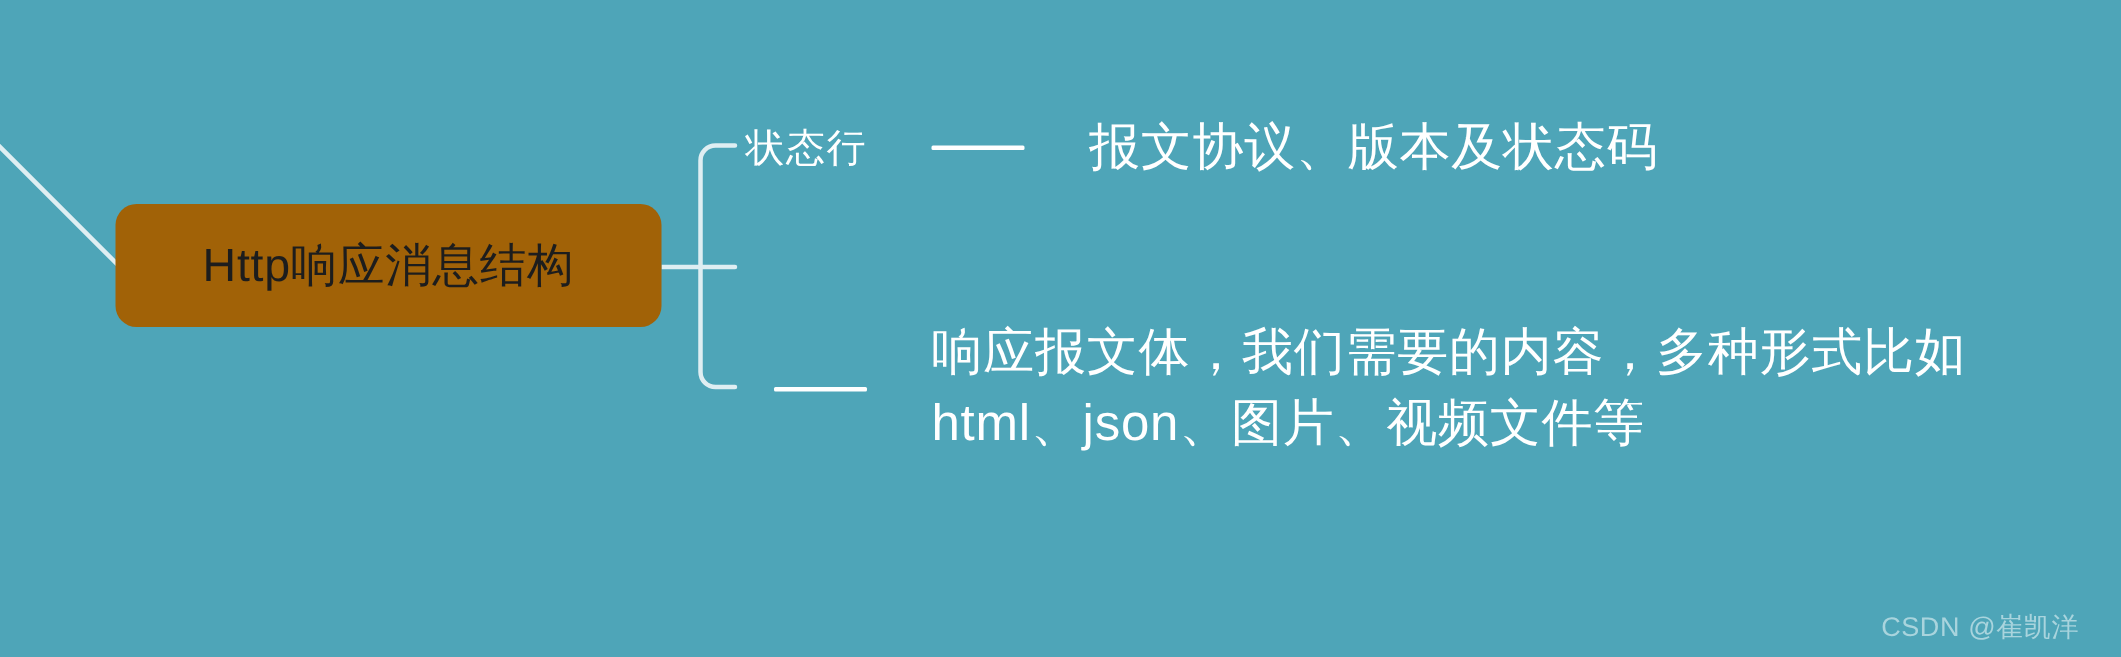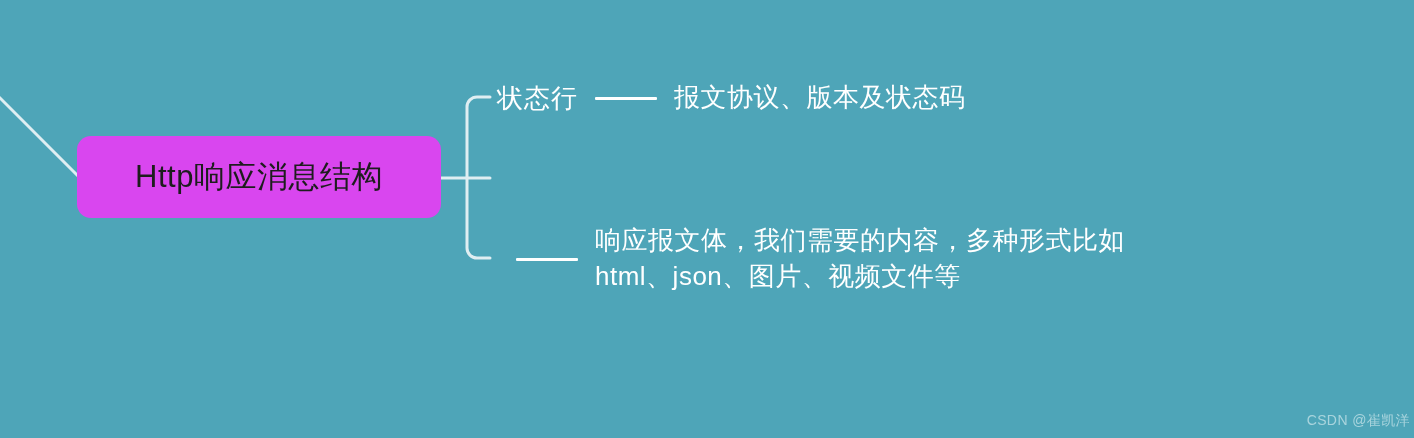--- a/index.html
+++ b/index.html
@@ -26,56 +26,57 @@
     width: 1414px;
     height: 438px;
     pointer-events: none;
   }
   .root-node {
     position: absolute;
     left: 77px;
     top: 136px;
     width: 364px;
     height: 82px;
-    background: #d946ef;
+    background: #a16207;
     border-radius: 14px;
     display: flex;
     align-items: center;
     justify-content: center;
     box-sizing: border-box;
   }
   .root-node-label {
     color: #1d1d1d;
     font-size: 31px;
     letter-spacing: 0.5px;
     white-space: nowrap;
   }
   .branch {
     position: absolute;
     display: flex;
     align-items: center;
     white-space: nowrap;
     color: #ffffff;
+    gap: 26px;
   }
   .branch-label {
     font-size: 26px;
     color: #ffffff;
     letter-spacing: 1px;
   }
   .branch-dash {
     display: inline-block;
     width: 62px;
     height: 3px;
     background: #ffffff;
     margin: 0 17px;
     flex: none;
     border-radius: 1px;
   }
   .branch-desc {
-    font-size: 26px;
+    font-size: 34px;
     color: #ffffff;
     letter-spacing: 0.5px;
     line-height: 1.38;
   }
   .branch-desc .line {
     display: block;
   }
   
   #branch-1 {
     left: 497px;
@@ -91,23 +92,23 @@
     left: 497px;
     top: 222px;
     height: 74px;
     align-items: center;
   }
   #branch-3 .branch-dash {
     margin: 0 17px 0 19px;
   }
   .watermark {
     position: absolute;
-    right: 4px;
+    right: 28px;
     bottom: 8px;
-    font-size: 14px;
+    font-size: 18px;
     color: #b9dde4;
     opacity: 0.85;
     letter-spacing: 0.4px;
   }
 </style>
 </head>
 <body>
 
 <div id="canvas">
 

